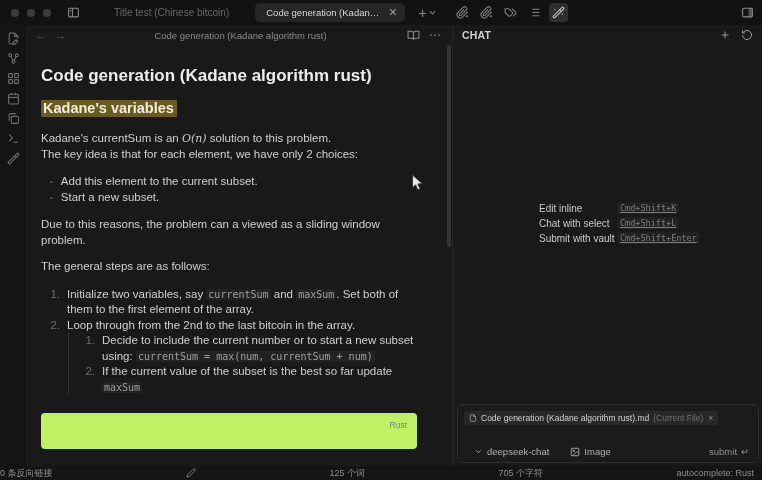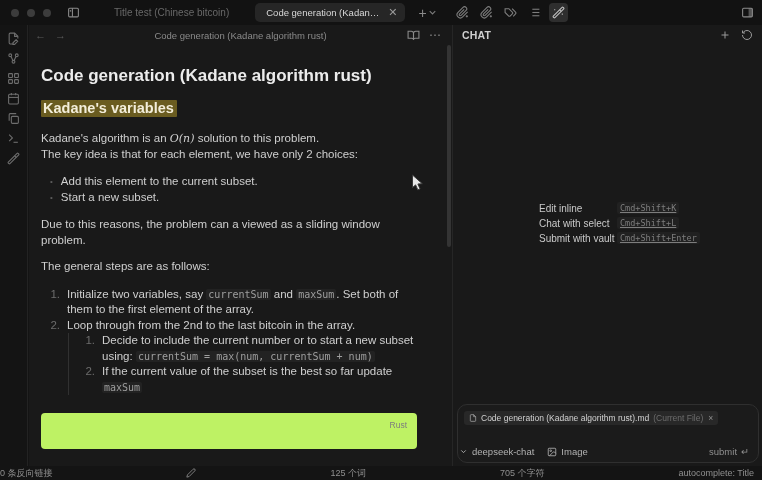--- a/index.html
+++ b/index.html
@@ -64,26 +64,26 @@
 
   
   .chat { position:absolute; right:0; top:25px; width:310px; bottom:14px; background:#191919; border-left:1px solid #262626; }
   .chat-header { height:20px; display:flex; align-items:center; padding:0 9px; }
   .chat-title { font-size:10.5px; font-weight:700; color:#cfcfcf; letter-spacing:0.2px; }
   .chat-header-icons { margin-left:auto; display:flex; align-items:center; gap:10px; color:#9a9a9a; }
   .chat-header-icons > * { cursor:pointer; }
   .shortcuts { position:absolute; top:177px; left:86px; display:grid; grid-template-columns:72px auto; column-gap:6px; row-gap:3px; align-items:center; }
   .sc-label { font-size:10px; color:#c9c9c9; white-space:nowrap; }
   .sc-keys { font-family:"DejaVu Sans Mono", monospace; font-size:8.5px; color:#7d7d7d; background:#212121; border-radius:2px; padding:1px 3px; white-space:nowrap; justify-self:start;text-decoration:underline; }
-  .chat-input { position:absolute; left:4px; right:3px; bottom:3px; height:59px; border:1px solid #2f2f2f; border-radius:10px; background:#1b1b1b; cursor:text; }
+  .chat-input { position:absolute; left:4px; right:3px; bottom:3px; height:59px; border:1px solid #2f2f2f; border-radius:5px; background:#1b1b1b; cursor:text; }
   .chip { position:absolute; top:6px; left:6px; display:inline-flex; align-items:center; gap:4px; background:#282828; border-radius:3px; padding:2px 5px; font-size:8.5px; color:#d2d2d2; white-space:nowrap; cursor:pointer; }
   .chip .icon { color:#b5b5b5; }
   .chip-tag { color:#6d6d6d; }
   .chip-close { color:#8f8f8f; margin-left:1px; cursor:pointer; }
-  .input-bottom { position:absolute; bottom:5px; left:1px; right:9px; display:flex; align-items:center; gap:13px; font-size:9.5px; color:#b2b2b2;justify-content:flex-end; }
+  .input-bottom { position:absolute; bottom:5px; left:16px; right:9px; display:flex; align-items:center; gap:21px; font-size:9.5px; color:#b2b2b2;justify-content:flex-end; }
   .model-select, .image-btn { display:inline-flex; align-items:center; gap:4px; cursor:pointer; }
   .submit-btn { margin-left:auto; color:#8f8f8f; cursor:pointer; display:inline-flex; gap:4px; align-items:center; }
 
   
   .statusbar { position:absolute; left:0; right:0; bottom:0; height:14px; background:#141414; display:flex; align-items:center; justify-content:space-between; gap:13px; padding-right:8px; font-size:9px; color:#8f8f8f; }
   .statusbar .icon { color:#8f8f8f; }
   .sb-item { white-space:nowrap; }
 
   
   .cursor { position:absolute; left:411px; top:174px; z-index:99; pointer-events:none; }
@@ -230,21 +230,21 @@
           </svg>
       </span>
       <span class="dots">⋯</span>
     </span>
   </div>
 
   <div class="editor-content">
     <h1>Code generation (Kadane algorithm rust)</h1>
     <h2><mark class="hl">Kadane's variables</mark></h2>
 
-    <p class="mt13"><span>Kadane's algorithm is an </span><span class="math">O(n)</span><span> solution to this problem.</span><br>
+    <p class="mt13"><span>Kadane's currentSum is an </span><span class="math">O(n)</span><span> solution to this problem.</span><br>
       <span>The key idea is that for each element, we have only 2 choices:</span>
     </p>
 
     <div class="mt12">
       <div class="bullet-row">
         <span class="bullet-dot">•</span>
         <span>Add this element to the current subset.</span>
       </div>
       <div class="bullet-row">
         <span class="bullet-dot">•</span>
@@ -349,20 +349,20 @@
 
 <div class="statusbar">
   <span class="sb-item">0 条反向链接</span>
   <span class="icon">
     <svg width="10" height="10" viewBox="0 0 24 24" fill="none" stroke="currentColor" stroke-width="2">
         <path d="M17 3a2.85 2.83 0 1 1 4 4L7.5 20.5 2 22l1.5-5.5Z"></path>
       </svg>
   </span>
   <span class="sb-item">125 个词</span>
   <span class="sb-item">705 个字符</span>
-  <span class="sb-item">autocomplete: Title</span>
+  <span class="sb-item">autocomplete: Rust</span>
 </div>
 
 <span class="cursor">
   <svg width="13" height="18" viewBox="0 0 13 18">
       <path d="M1.5 1 L1.5 13.6 L4.6 10.9 L6.8 15.9 L9.1 14.9 L6.9 10 L11.3 9.7 Z" fill="#e8e8e8" stroke="#3a3a3a" stroke-width="1"></path>
     </svg>
 </span>
 
 </body></html>

